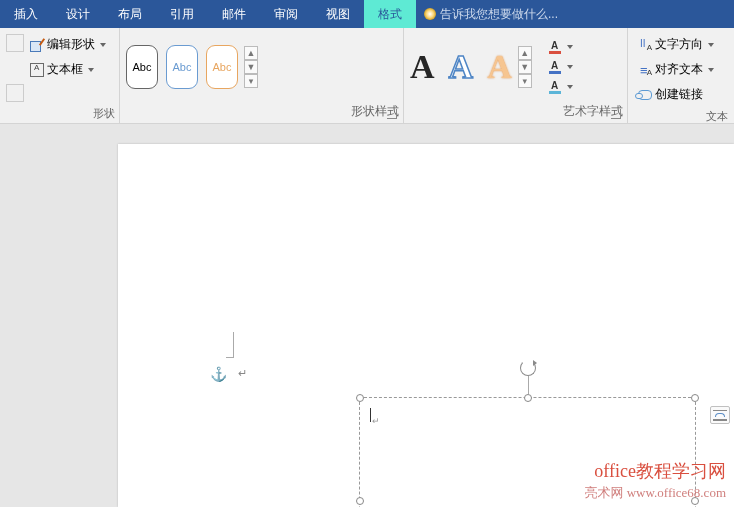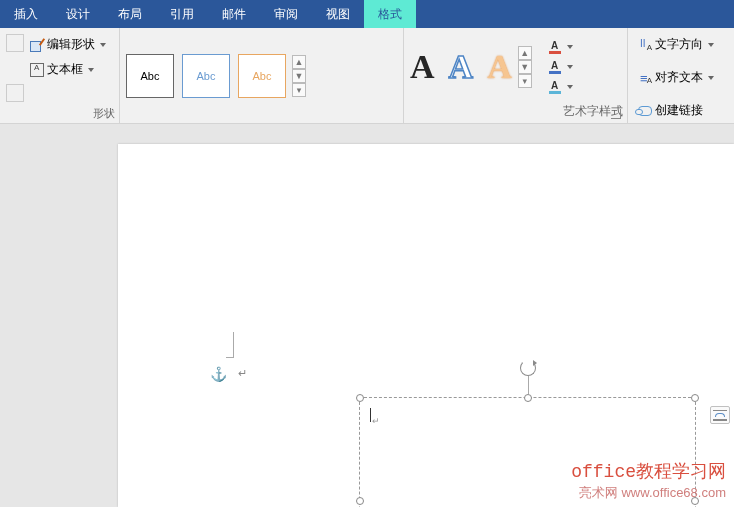--- a/index.html
+++ b/index.html
@@ -21,21 +21,21 @@
 
 .small-btn{display:flex;align-items:center;gap:3px;padding:2px 4px;cursor:pointer;white-space:nowrap}
 .icon-edit{width:14px;height:14px;position:relative}
 .icon-edit::before{content:"";position:absolute;width:9px;height:9px;border:1px solid #4a7ab9;background:#dae7f6;left:0;top:3px}
 .icon-edit::after{content:"";position:absolute;width:2px;height:8px;background:#c55a11;right:1px;top:0;transform:rotate(35deg)}
 .icon-tbox{width:14px;height:14px;border:1px solid #6a6a6a;position:relative}
 .icon-tbox::before{content:"A";position:absolute;font-size:8px;left:3px;top:-1px;color:#444}
 .chev{width:0;height:0;border-left:3px solid transparent;border-right:3px solid transparent;border-top:4px solid #666;display:inline-block;margin-left:2px}
 
 .style-gal{display:flex;gap:8px}
-.style-item{width:48px;height:44px;border:1px solid #999;border-radius:0;display:flex;align-items:center;justify-content:center;font-size:11px;cursor:pointer;background:#fff}
+.style-item{width:32px;height:44px;border:1px solid #999;border-radius:9px;display:flex;align-items:center;justify-content:center;font-size:11px;cursor:pointer;background:#fff}
 .style-item.sel{border:1.5px solid #666}
 .style-item.blue{border-color:#6a9bd1;color:#6a9bd1}
 .style-item.orange{border-color:#e8a660;color:#e8a660}
 .gal-nav{display:flex;flex-direction:column;margin-left:2px}
 .gal-nav span{width:14px;height:14px;border:1px solid #bbb;text-align:center;font-size:9px;line-height:12px;color:#777;cursor:pointer;background:#fafafa}
 
 .shape-btns{display:flex;flex-direction:column;gap:2px;margin-left:6px}
 .icon-fill{width:14px;height:14px;background:linear-gradient(135deg,#84c388 50%,#4f9454 50%);border-radius:2px}
 .icon-outline{width:14px;height:14px;border:2px solid #4472c4;border-radius:2px}
 .icon-effect{width:14px;height:14px;background:radial-gradient(circle at 40% 40%,#bababa,#6f6f6f);border-radius:2px}
@@ -46,21 +46,21 @@
 .wa2{color:#fff;-webkit-text-stroke:1.5px #4e85c5}
 .wa3{color:#f6c590;text-shadow:0 0 2px #e08a3a}
 .wa-btns{display:flex;flex-direction:column;gap:2px;margin-left:8px}
 .icon-tfill{width:14px;height:14px;display:flex;flex-direction:column;align-items:center}
 .icon-tfill::before{content:"A";font-size:10px;font-weight:bold;color:#333}
 .icon-tfill::after{content:"";display:block;width:12px;height:3px}
 .tr::after{background:#d94f3f}
 .tb::after{background:#4472c4}
 .tc::after{background:#5cb5d8}
 
-.text-btns{display:flex;flex-direction:column;gap:12px}
+.text-btns{display:flex;flex-direction:column;gap:4px}
 .icon-dir{width:14px;height:14px;display:inline-block;position:relative}
 .icon-dir::before{content:"II";font-size:10px;color:#4472c4;position:absolute;left:2px;top:0}
 .icon-dir::after{content:"A";font-size:8px;color:#333;position:absolute;right:0;bottom:0}
 .icon-align::before{content:"≡";color:#4472c4;font-size:13px}
 .icon-link{width:14px;height:10px;border:1.5px solid #5c9ad4;border-radius:4px;display:inline-block;position:relative}
 .icon-link::before{content:"";position:absolute;left:-4px;top:2px;width:6px;height:4px;border:1.5px solid #5c9ad4;border-radius:3px;background:#f1f1f1}
 
 
 .canvas{position:absolute;left:0;top:124px;right:0;bottom:0;background:#e6e6e6}
 .page{position:absolute;left:118px;top:20px;width:616px;height:363px;background:#fff;box-shadow:0 0 2px rgba(0,0,0,.2)}
@@ -75,35 +75,39 @@
 .rotate{position:absolute;left:calc(50% - 8px);top:-38px;width:16px;height:16px;border:1.5px solid #8a8a8a;border-radius:50%;border-top-color:transparent}
 .rotate::after{content:"";position:absolute;right:-2px;top:-1px;width:0;height:0;border-left:4px solid #8a8a8a;border-top:3px solid transparent;border-bottom:3px solid transparent}
 .rotate-line{position:absolute;left:50%;top:-22px;width:1px;height:18px;background:#aaa}
 .cursor{position:absolute;left:10px;top:10px;width:1px;height:14px;background:#333}
 .cret{position:absolute;left:12px;top:18px;font-size:9px;color:#999}
 
 .wrap-btn{position:absolute;left:710px;top:282px;width:20px;height:18px;border:1px solid #c0c0c0;background:#fafafa;border-radius:2px;display:flex;flex-direction:column;align-items:center;justify-content:center;gap:1px;cursor:pointer}
 .wrap-btn span{width:14px;height:1.5px;background:#888}
 .wrap-btn .arc{width:10px;height:4px;border:1.5px solid #5b8dc6;border-bottom:none;border-radius:6px 6px 0 0;margin:1px 0}
 
-.wm1{position:absolute;right:8px;bottom:24px;font-size:18px;color:#d94f3f;font-family:Liberation Mono, monospace}
-.wm2{position:absolute;right:8px;bottom:5px;font-size:13px;color:#d07f7d;font-family:Liberation Sans, sans-serif}
+.wm1{position:absolute;right:8px;bottom:24px;font-size:18px;color:#d94f3f;font-family:Liberation Serif, serif}
+.wm2{position:absolute;right:8px;bottom:5px;font-size:13px;color:#d07f7d;font-family:Liberation Serif, serif}
 </style>
 </head>
 <body>
 
 <div class="tabs">
   <div class="tab">插入</div>
   <div class="tab">设计</div>
   <div class="tab">布局</div>
   <div class="tab">引用</div>
   <div class="tab">邮件</div>
   <div class="tab">审阅</div>
   <div class="tab">视图</div>
   <div class="tab active">格式</div>
+  <div class="tell-me">
+    <span class="bulb"></span>
+    <span>告诉我您想要做什么...</span>
+  </div>
 </div>
 
 <div class="ribbon">
 
   <div class="group" style="width:120px">
     <div class="group-content" style="flex-direction:column;align-items:flex-start;gap:4px">
       <div style="display:flex;gap:2px">
         <div class="small-btn" style="width:18px;height:18px;border:1px solid #ccc;padding:0"></div>
         <div style="display:flex;flex-direction:column;gap:4px">
           <div class="small-btn">
@@ -129,20 +133,21 @@
         <div class="style-item sel">Abc</div>
         <div class="style-item blue">Abc</div>
         <div class="style-item orange">Abc</div>
       </div>
       <div class="gal-nav">
         <span>▲</span>
         <span>▼</span>
         <span>▾</span>
       </div>
     </div>
+    <div class="group-label"><span>形状样式</span><span class="launcher"></span></div>
   </div>
 
   <div class="group" style="width:224px">
     <div class="group-content">
       <div class="wa-gal">
         <div class="wa-item wa1">A</div>
         <div class="wa-item wa2">A</div>
         <div class="wa-item wa3">A</div>
       </div>
       <div class="gal-nav">

